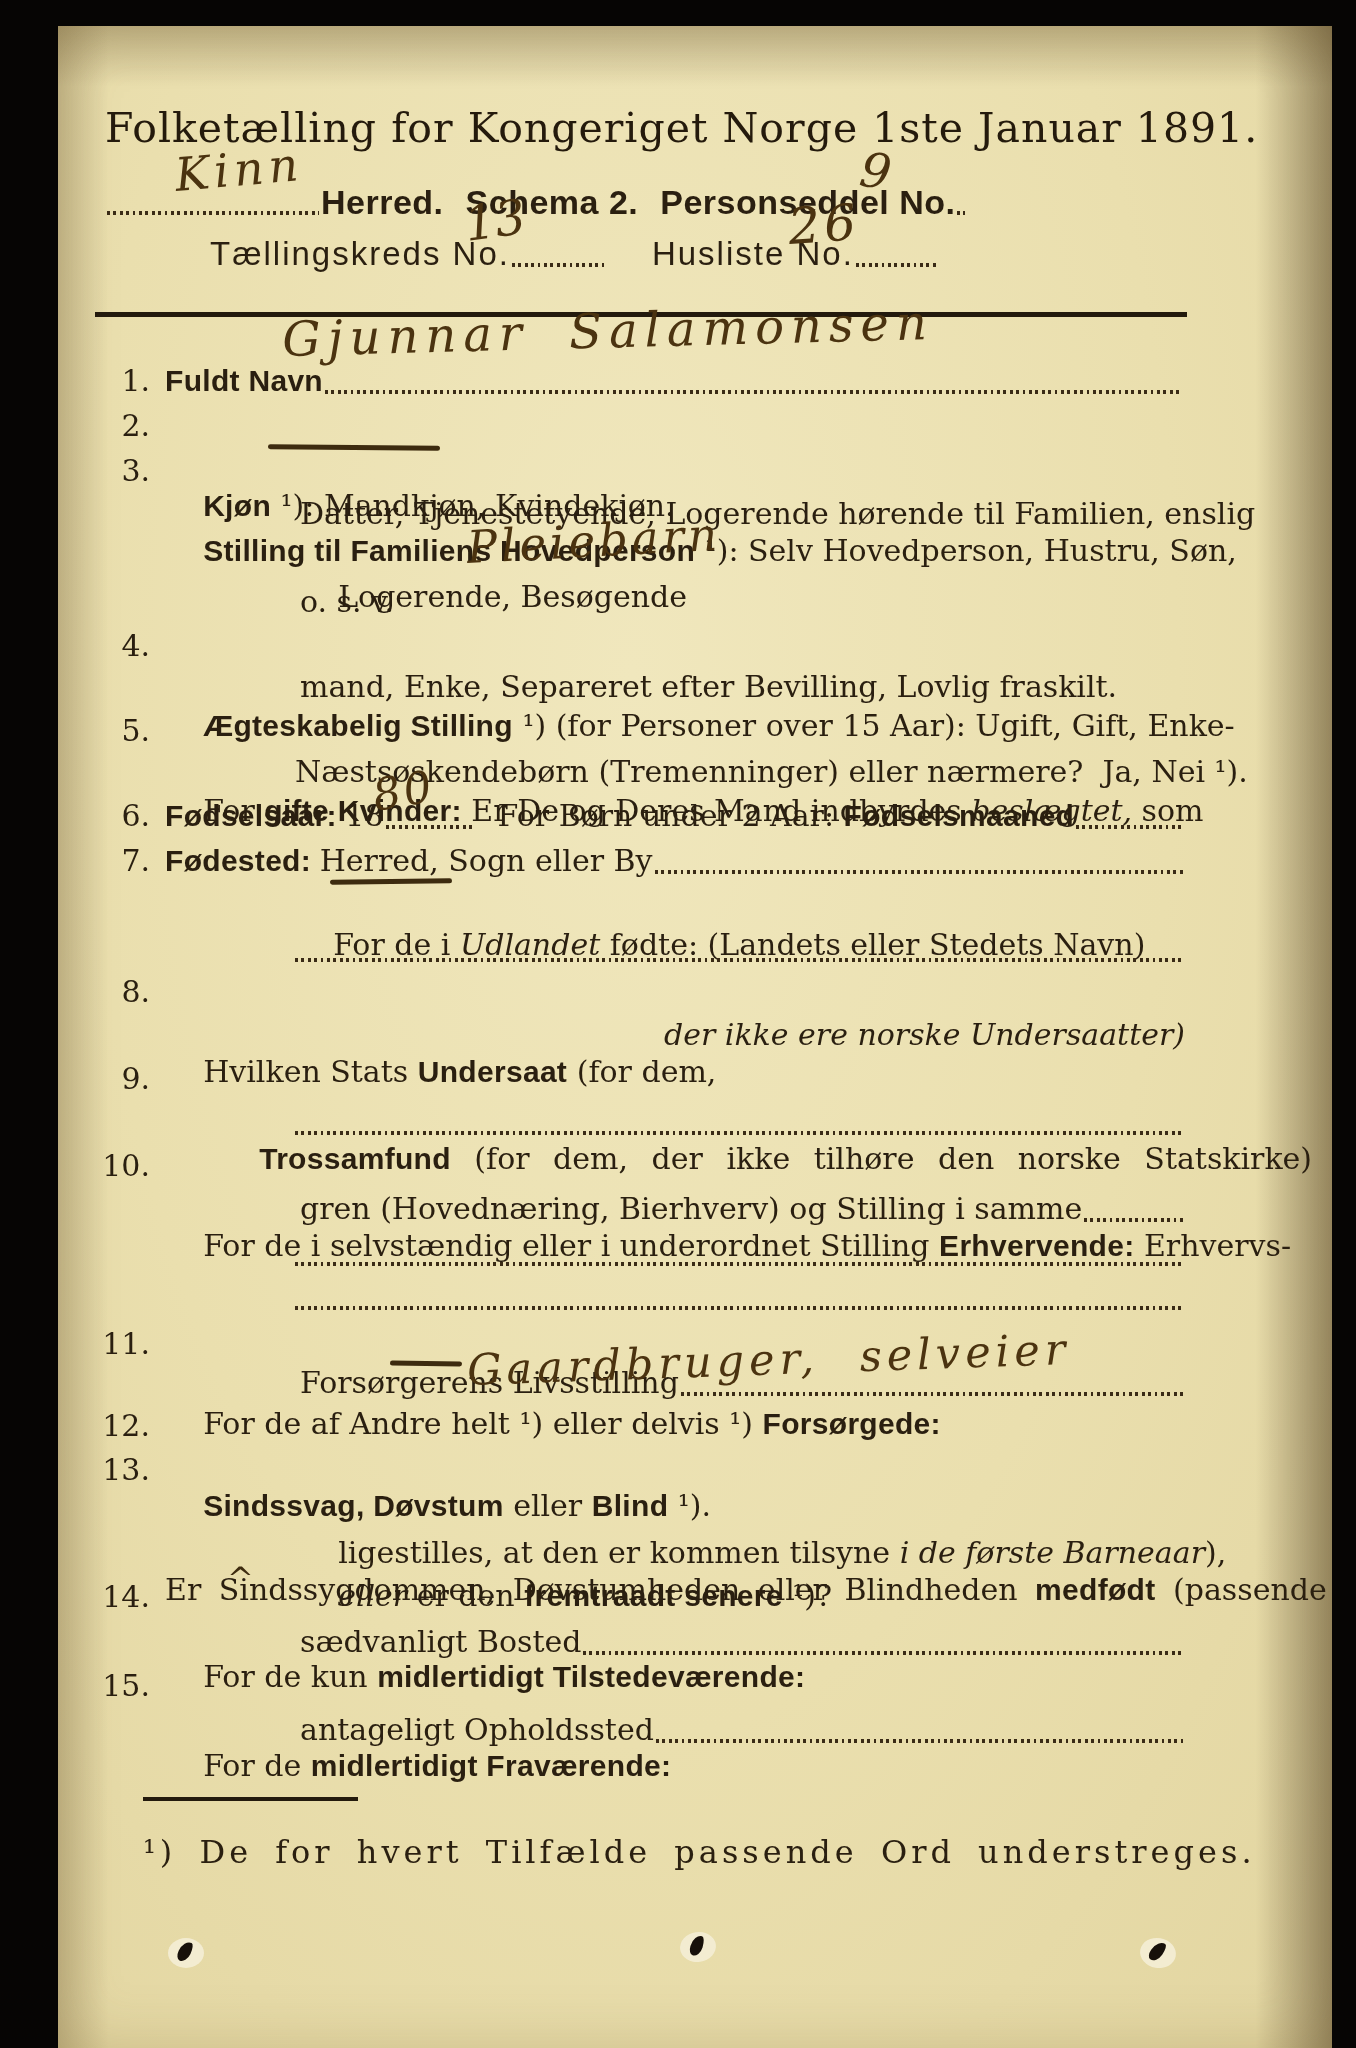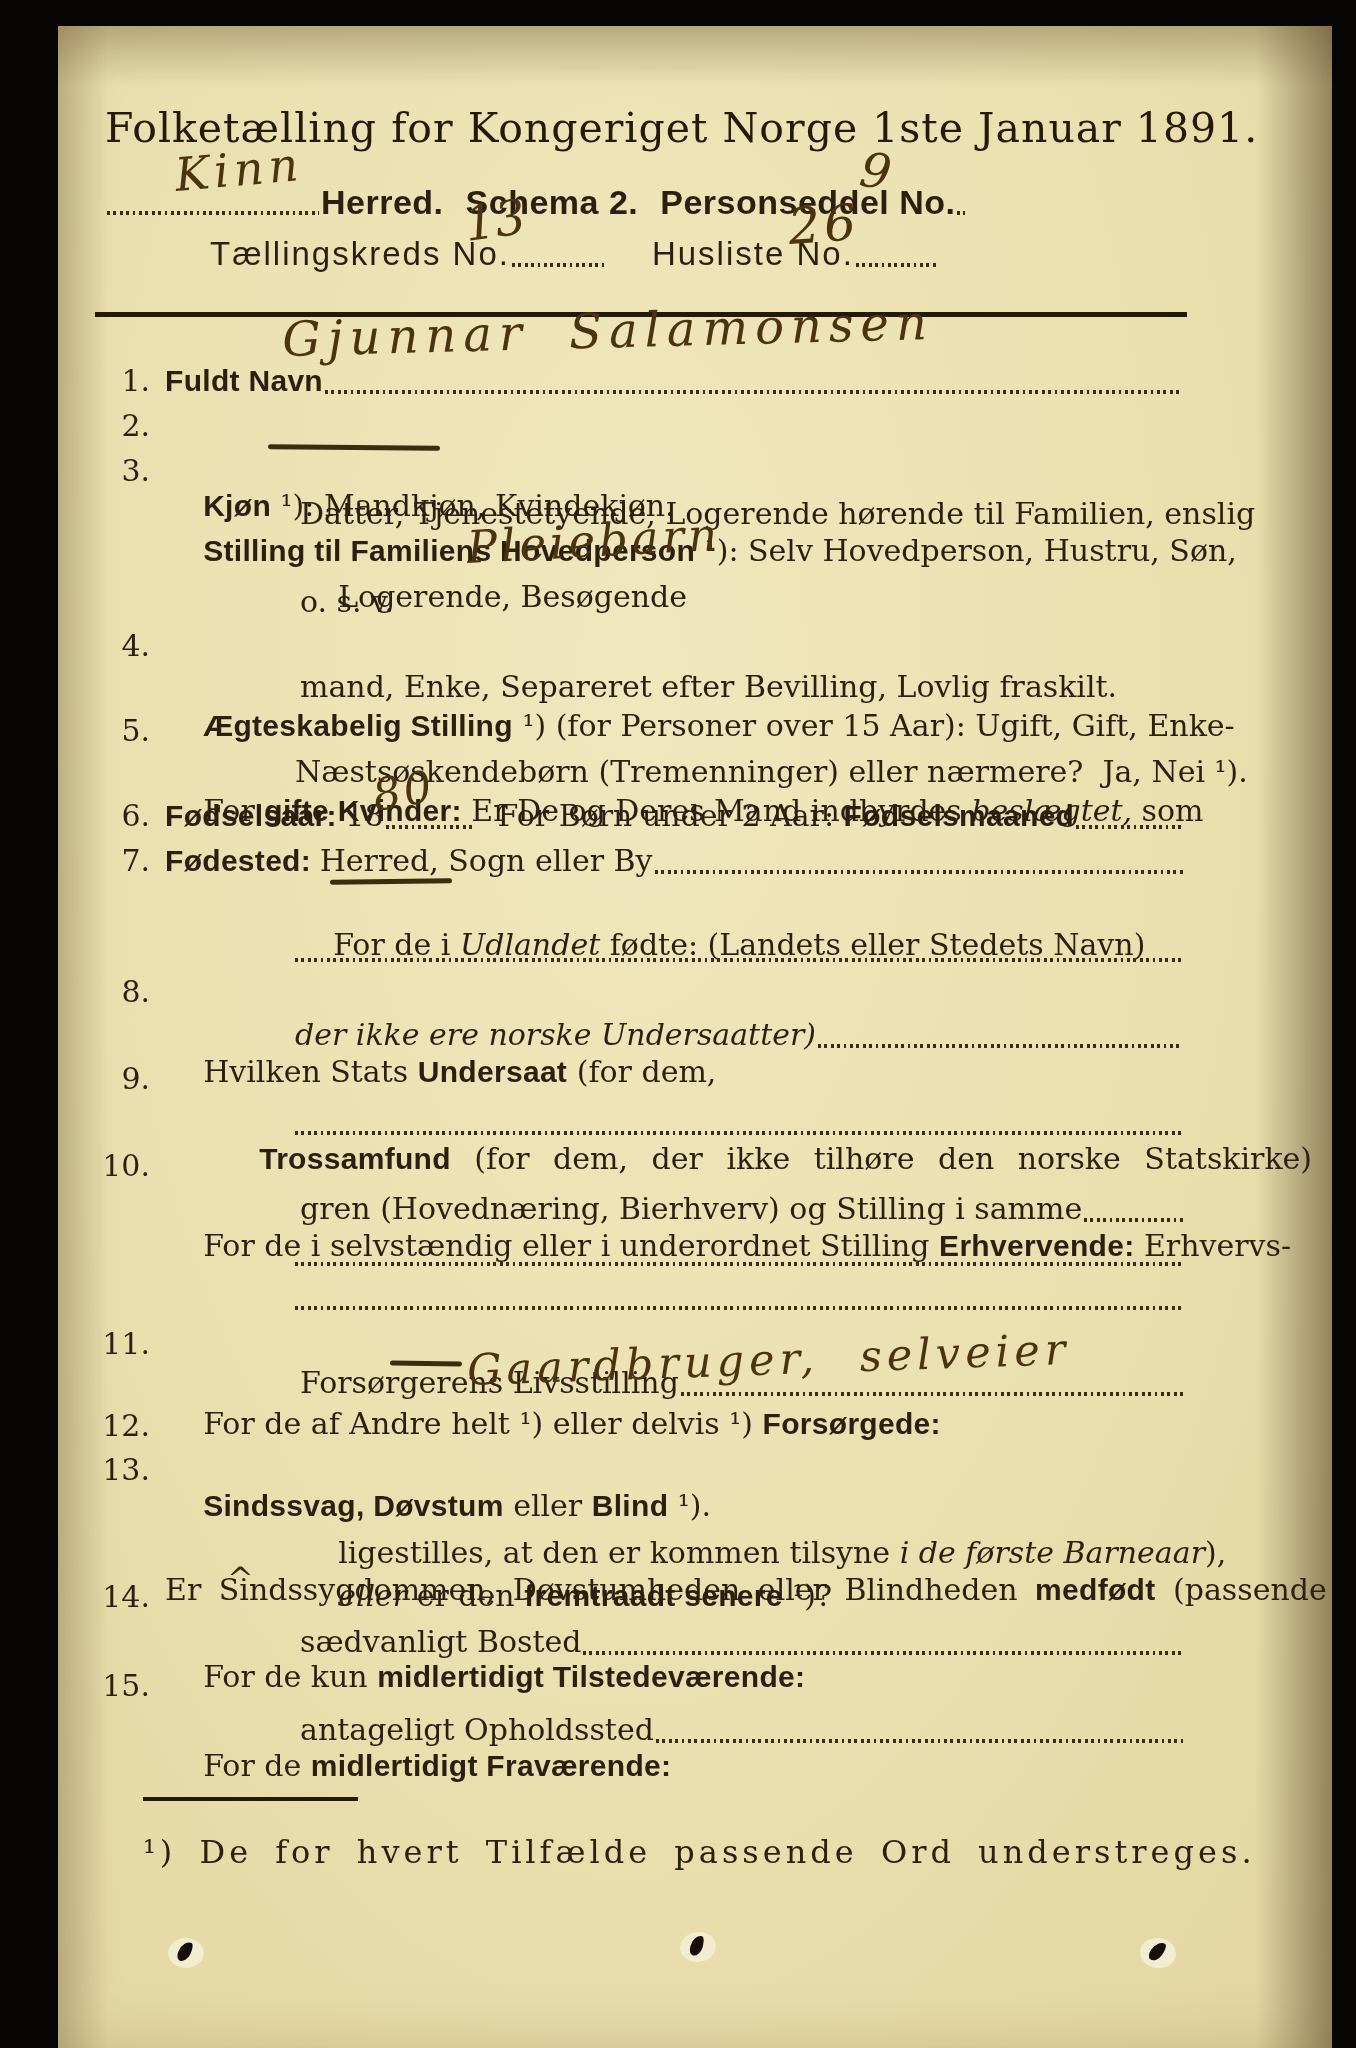--- a/index.html
+++ b/index.html
@@ -129,21 +129,21 @@
   <div class="penline" style="top:879px;left:330px;width:122px;transform:rotate(-0.8deg);"></div>
   <div class="pline" style="top:885px;left:295px;">
     <span>For de i </span><span class="it">Udlandet</span><span> fødte: (Landets eller Stedets Navn)</span>
   </div>
   <div class="dotline" style="top:958px;left:295px;width:890px;"></div>
 
   <div class="pline" style="top:972px;left:165px;">
     <span class="num">8.</span>
     <span>Hvilken Stats </span><span class="b">Undersaat</span><span> (for dem,</span>
   </div>
-  <div class="pline fill" style="top:1015px;left:295px;width:890px;">
+  <div class="pline fill" style="top:1015px;left:295px;width:890px;flex-direction:column;">
     <span class="it">der ikke ere norske Undersaatter)</span>
     <span class="dots grow"></span>
   </div>
 
   <div class="pline wide14" style="top:1059px;left:165px;">
     <span class="num">9.</span>
     <span class="b">Trossamfund</span><span> (for dem, der ikke tilhøre den norske Statskirke)</span>
   </div>
   <div class="dotline" style="top:1131px;left:295px;width:890px;"></div>
 

